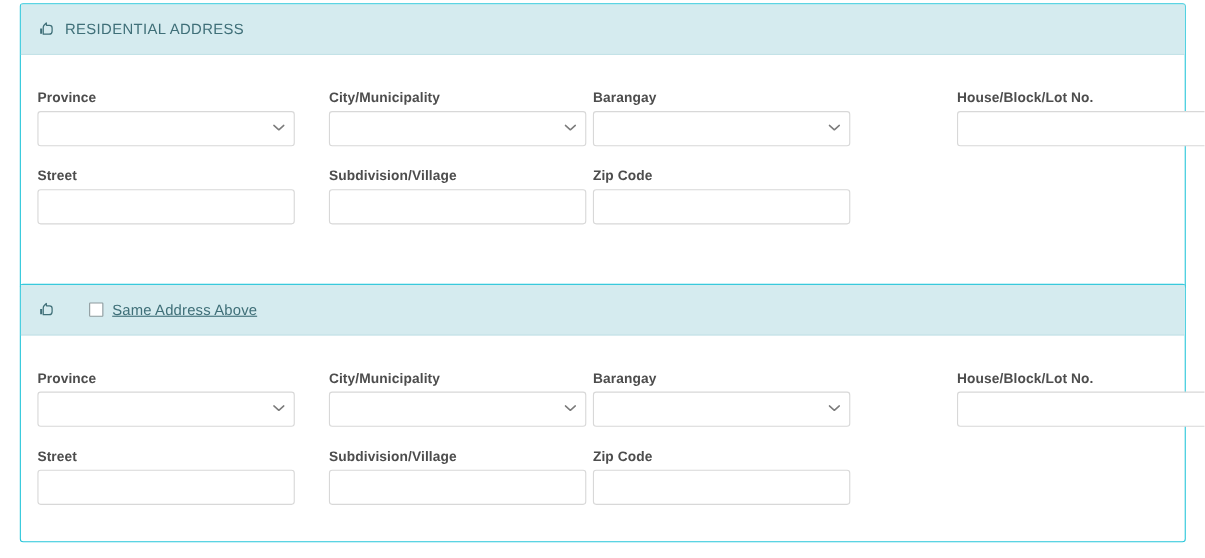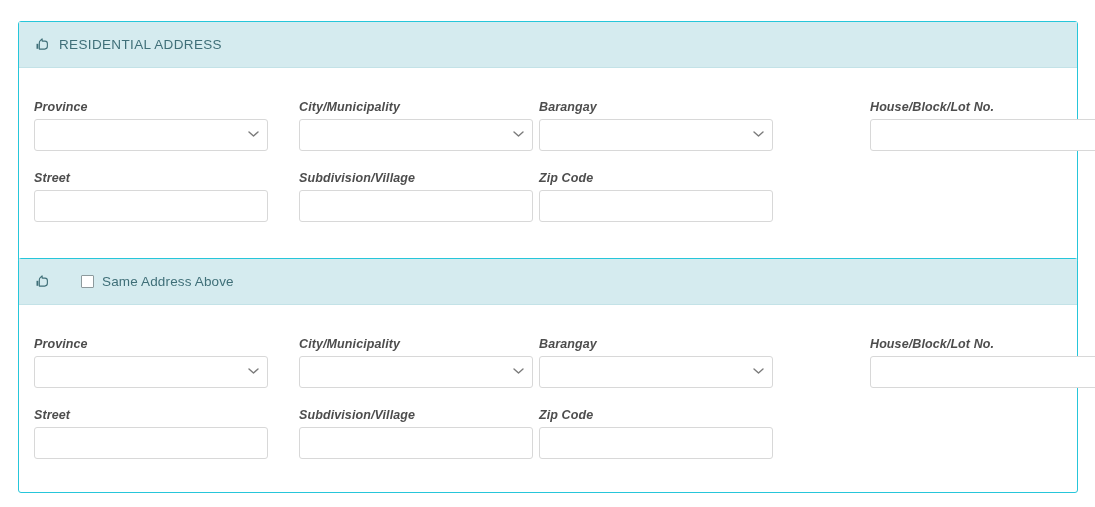--- a/index.html
+++ b/index.html
@@ -22,21 +22,21 @@
 
   
   .panel {
     position: absolute;
     left: 18px;
     width: 1060px;
     background: #ffffff;
     border: 1px solid #26c6da;
     border-radius: 3px;
   }
-  .panel--residential { top: 3px;   height: 260px; margin-top: 18px; }
+  .panel--residential { top: 3px;   height: 260px; }
   .panel--permanent   { top: 258px; height: 235px; }
 
   .panel-header {
     height: 46px;
     background: #d5ebef;
     border-bottom: 1px solid #c3e2e7;
     display: flex;
     align-items: center;
     padding-left: 16px;
     gap: 9px;
@@ -78,40 +78,40 @@
     margin: 0;
     appearance: none;
     -webkit-appearance: none;
     cursor: pointer;
   }
   .same-addr-label {
     font-size: 13.5px;
     color: #3f6f78;
     letter-spacing: 0.15px;
     white-space: nowrap;
+    text-decoration: underline;
   }
 
   
   .panel-body {
     position: relative;
     height: 187px;
   }
 
   .field {
     position: absolute;
   }
   .field-label {
     display: block;
     font-size: 12.5px;
     font-weight: bold;
     color: #4d4d4d;
     margin-bottom: 5px;
     letter-spacing: 0.1px;
     white-space: nowrap;
-    font-style: italic;
   }
 
   .ctl {
     display: block;
     width: 100%;
     height: 32px;
     border: 1px solid #d8d8d8;
     border-radius: 3px;
     background: #ffffff;
     font-family: "Liberation Sans", sans-serif;

